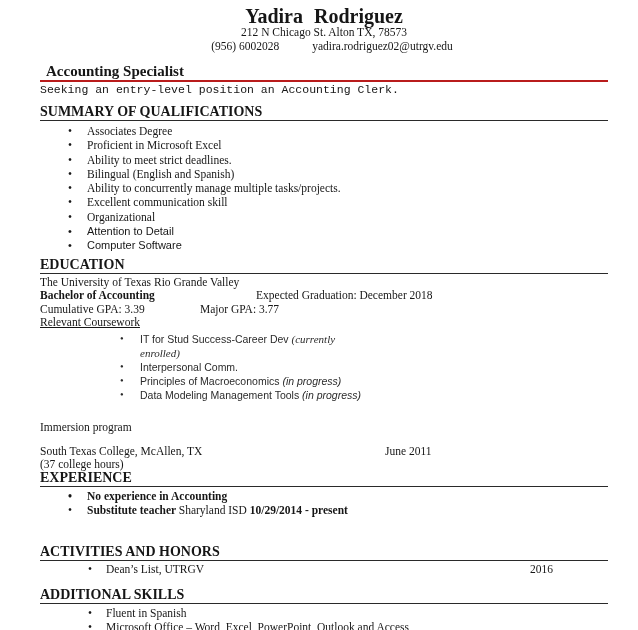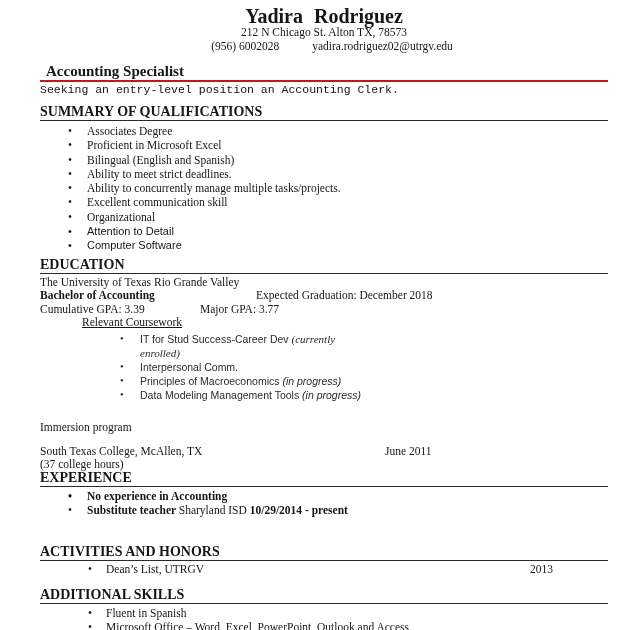--- a/index.html
+++ b/index.html
@@ -58,21 +58,21 @@
   .blt3::before { content: "\2022"; position: absolute; left: 80px; font-family: "Liberation Serif", serif; }
   .note-serif { font-family: "Liberation Serif", serif; font-style: italic; font-size: 11px; }
   .note-sans { font-style: italic; }
 
   .row { position: relative; line-height: 13.5px; }
   .bold { font-weight: bold; }
   .pos-grad { position: absolute; left: 216px; top: 0; }
   .pos-major { position: absolute; left: 160px; top: 0; }
   .pos-date { position: absolute; left: 345px; top: 0; }
   .pos-year { position: absolute; left: 490px; top: 0; }
-  .underline { text-decoration: underline; margin-left: 42px; }
+  .underline { text-decoration: underline; }
 
   
   .sp12 { height: 12px; } .sp9 { height: 9px; }
   .sp6 { height: 6px; } .sp2 { height: 2px; } .sp3 { height: 3px; }
   .sp18 { height: 18px; } .sp11 { height: 11px; } .sp28 { height: 28px; }
   .sp13 { height: 13px; }
   .xline { line-height: 14.3px; }
 </style>
 </head>
 <body>
@@ -95,22 +95,22 @@
     <div class="job-head">Accounting Specialist</div>
     <div class="objective">Seeking an entry-level position an Accounting Clerk.</div>
 
     <div class="sp9"></div>
 
     <div class="sec-head">SUMMARY OF QUALIFICATIONS</div>
     <div class="sp3"></div>
     <div>
       <div class="blt">Associates Degree</div>
       <div class="blt">Proficient in Microsoft Excel</div>
+      <div class="blt">Ability to meet strict deadlines.</div>
       <div class="blt">Bilingual (English and Spanish)</div>
-      <div class="blt">Ability to meet strict deadlines.</div>
       <div class="blt">Ability to concurrently manage multiple tasks/projects.</div>
       <div class="blt">Excellent communication skill</div>
       <div class="blt">Organizational</div>
       <div class="blt sans">Attention to Detail</div>
       <div class="blt sans">Computer Software</div>
     </div>
 
     <div class="sp6"></div>
 
     <div class="sec-head">EDUCATION</div>
@@ -159,21 +159,21 @@
         <span class="bold">Substitute teacher </span><span>Sharyland ISD </span><span class="bold">10/29/2014 - present</span>
       </div>
     </div>
 
     <div class="sp28"></div>
 
     <div class="sec-head">ACTIVITIES AND HONORS</div>
     <div class="sp2"></div>
     <div class="blt2 row">
       <span>Dean’s List, UTRGV</span>
-      <span class="pos-year">2013</span>
+      <span class="pos-year">2016</span>
     </div>
 
     <div class="sp13"></div>
 
     <div class="sec-head">ADDITIONAL SKILLS</div>
     <div class="sp2"></div>
     <div>
       <div class="blt2">Fluent in Spanish</div>
       <div class="blt2">Microsoft Office – Word, Excel, PowerPoint, Outlook and Access</div>
     </div>

